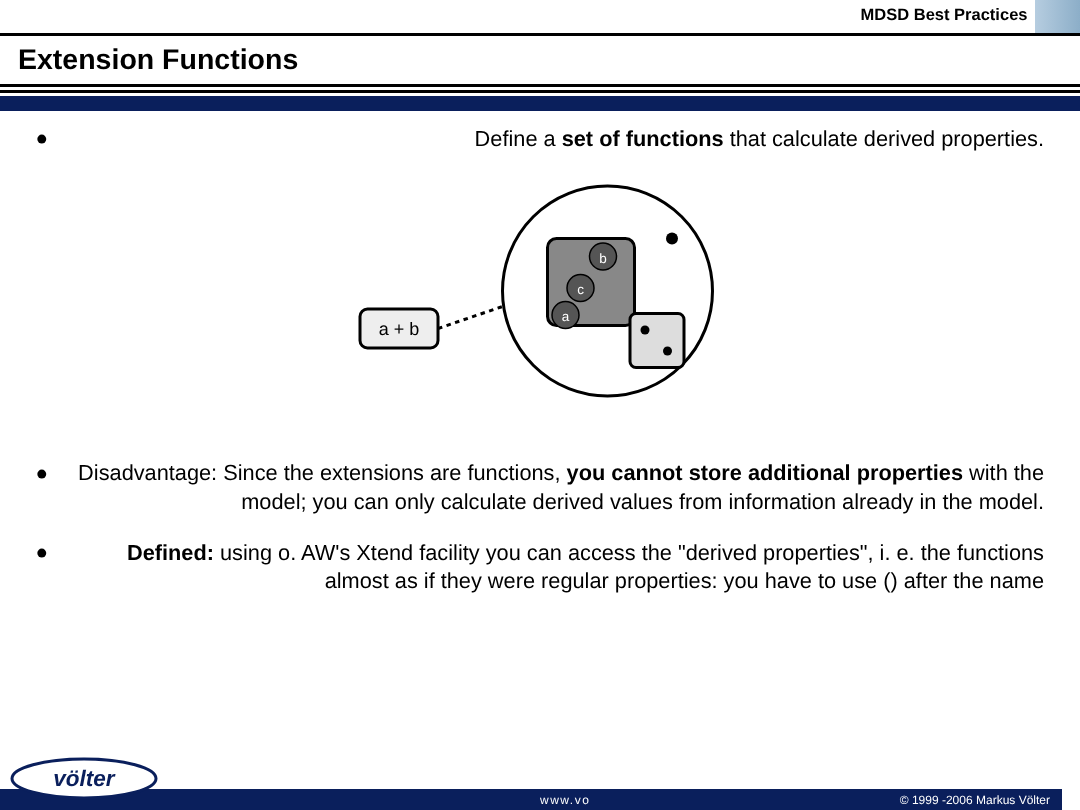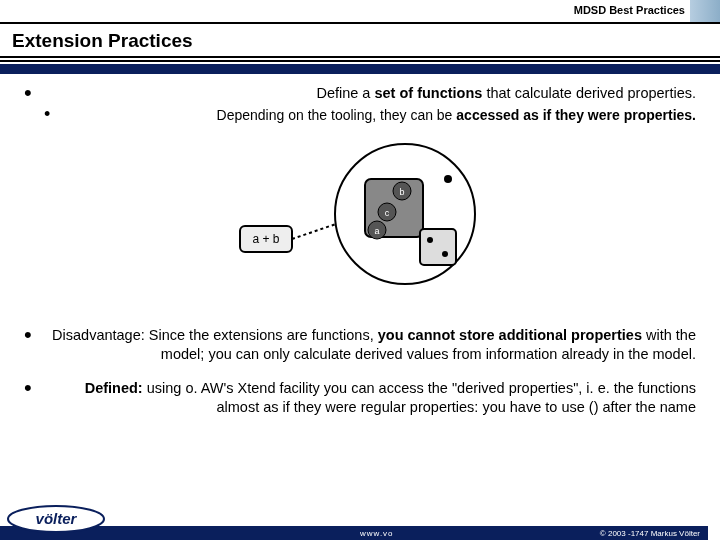--- a/index.html
+++ b/index.html
@@ -27,31 +27,28 @@
   .footer-right { position: absolute; right: 8px; bottom: 2px; font-size: 8px; color: #fff; }
 </style>
 </head>
 <body>
 
 <div class="header">
   <span class="header-title">MDSD Best Practices</span>
   <div class="header-deco"></div>
 </div>
 
-<div class="slide-title">Extension Practices</div>
+<div class="slide-title">Extension Functions</div>
 <div class="navy-bar"></div>
 
 <div class="content">
   <ul class="main">
     <li>
       <span>Define a </span><b>set of functions</b><span> that calculate derived properties.</span>
       <ul class="sub">
-        <li>
-          <span>Depending on the tooling, they can be </span><b>accessed as if they were properties.</b>
-        </li>
       </ul>
     </li>
   </ul>
 
   <div class="diagram-wrap">
     <svg width="280" height="170">
 
       <circle cx="185" cy="80" r="70" fill="none" stroke="#000" stroke-width="2"></circle>
 
       <rect x="145" y="45" width="58" height="58" rx="6" fill="#888" stroke="#000" stroke-width="2"></rect>
@@ -86,14 +83,14 @@
   </ul>
 </div>
 
 <div class="footer">
   <div class="footer-bar"></div>
   <svg class="logo" width="100" height="30">
     <ellipse cx="50" cy="15" rx="48" ry="13" fill="#fff" stroke="#0a1f5c" stroke-width="2"></ellipse>
     <text x="50" y="20" font-size="15" font-style="italic" font-weight="bold" fill="#0a1f5c" text-anchor="middle">völter</text>
   </svg>
   <span class="footer-mid">www.vo</span>
-  <span class="footer-right">© 2003 -1747 Markus Völter</span>
+  <span class="footer-right">© 1999 -2006 Markus Völter</span>
 </div>
 
 </body></html>

